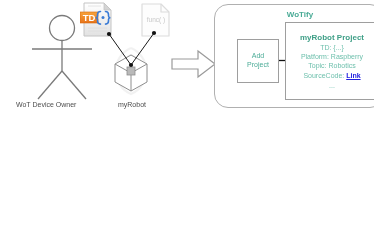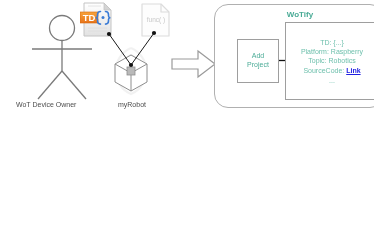--- a/index.html
+++ b/index.html
@@ -273,20 +273,21 @@
       <span>Add</span>
       <span>Project</span>
     </div>
 
     <svg id="mini-arrow" viewBox="0 0 13 9">
       <line x1="0" y1="4.5" x2="8" y2="4.5" stroke="#111111" stroke-width="1.3"></line>
       <path d="M8 1 L13 4.5 L8 8 Z" fill="#111111"></path>
     </svg>
 
     <div id="project-card">
+      <div class="card-title">myRobot Project</div>
       <div class="card-line">TD: {...}</div>
       <div class="card-line">Platform: Raspberry</div>
       <div class="card-line">Topic: Robotics</div>
       <div class="card-line"><span>SourceCode: </span><a class="link" href="#">Link</a></div>
       <div class="card-ellipsis">...</div>
     </div>
   </div>
 
 </div>
 

